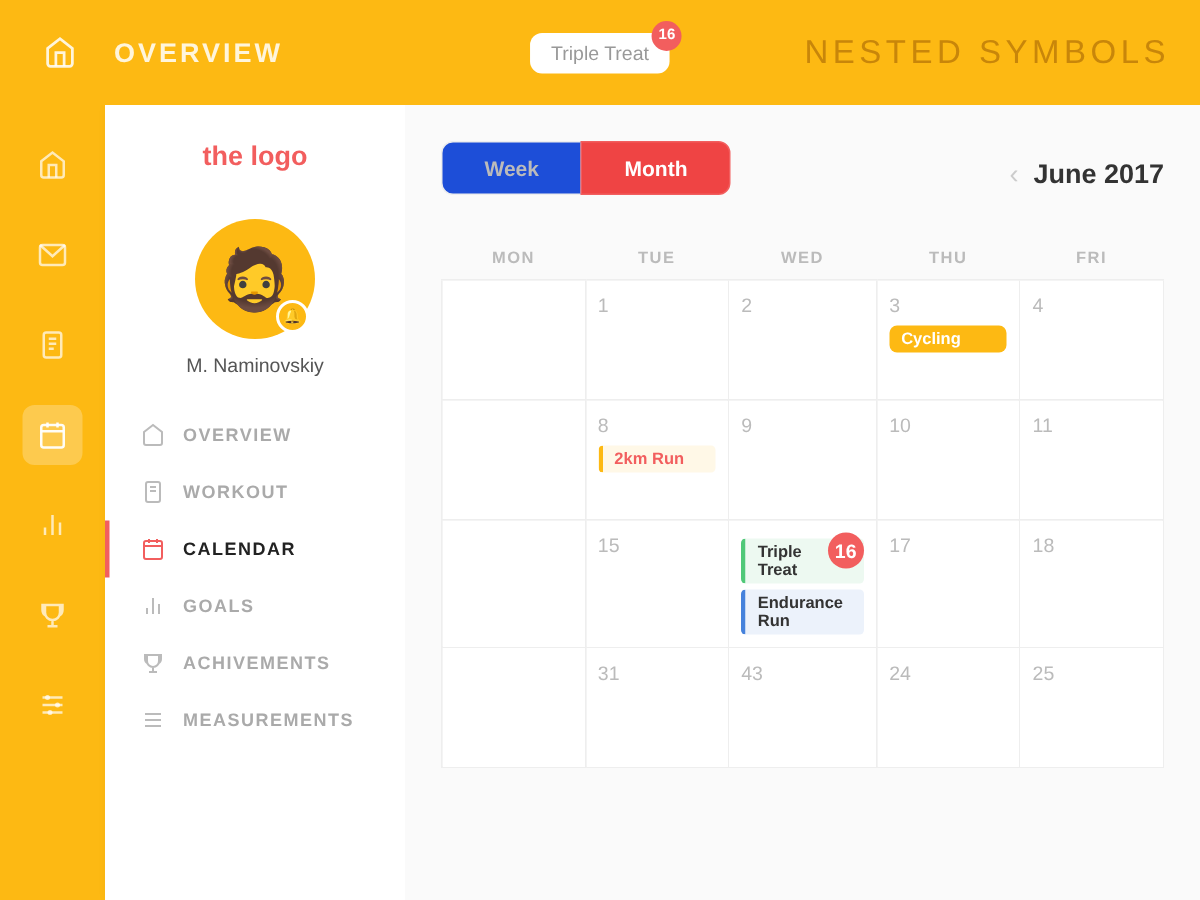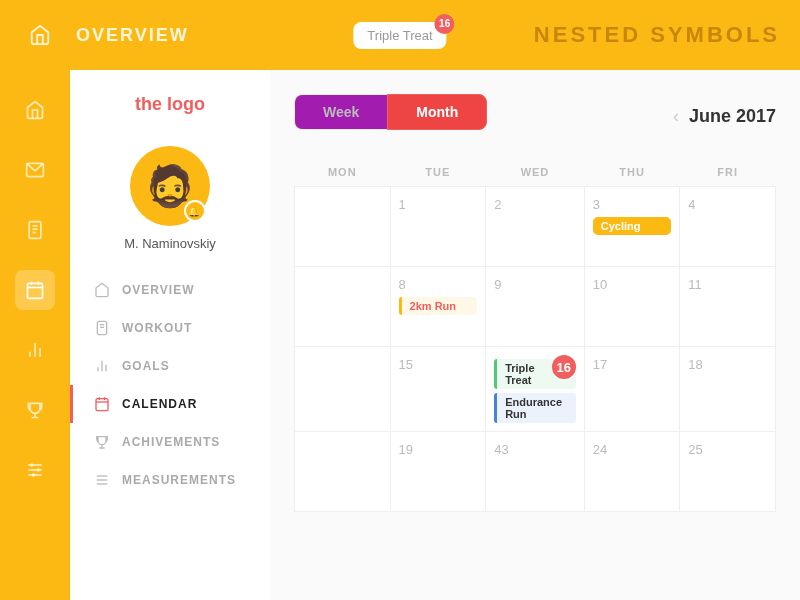--- a/index.html
+++ b/index.html
@@ -20,21 +20,21 @@
       background: #fff; border-radius: 8px; padding: 6px 14px;
       font-size: 13px; color: #999; position: relative;
       display: flex; align-items: center; gap: 6px;
     }
     .notif-badge {
       position: absolute; top: -8px; right: -8px;
       background: #F25E5E; color: #fff; border-radius: 50%;
       width: 20px; height: 20px; font-size: 10px;
       display: flex; align-items: center; justify-content: center; font-weight: 700;
     }
-    .top-bar-right { font-size: 22px; font-weight: 700; color: #c8860a; letter-spacing: 3px; text-transform: uppercase; }
+    .top-bar-right { font-size: 22px; font-weight: 400; color: #c8860a; letter-spacing: 3px; text-transform: uppercase; }
 
     
     .icon-strip {
       position: absolute; top: 70px; left: 0; width: 70px; bottom: 0;
       background: #FDB913;
       display: flex; flex-direction: column; align-items: center;
       padding-top: 20px; gap: 20px;
     }
     .icon-strip-item {
       width: 40px; height: 40px; display: flex; align-items: center; justify-content: center;
@@ -77,21 +77,21 @@
     
     .main {
       position: absolute; top: 70px; left: 270px; right: 0; bottom: 0;
       background: #fafafa; overflow: hidden; padding: 24px;
     }
 
     
     .tab-bar { display: flex; align-items: center; gap: 0; margin-bottom: 20px; }
     .tab-btn {
       padding: 9px 28px; font-size: 14px; font-weight: 600;
-      border: 1.5px solid #eee; background: #a21caf; cursor: pointer;
+      border: 1.5px solid #eee; background: #1d4ed8; cursor: pointer;
       color: #bbb;
     }
     .tab-btn:first-child { border-radius: 8px 0 0 8px; border-right: none; }
     .tab-btn:last-child { border-radius: 0 8px 8px 0; }
     .tab-btn.active { background: #ef4444; color: #fff; border-color: #F25E5E; }
 
     .calendar-header {
       display: flex; align-items: center; justify-content: flex-end;
       margin-bottom: 12px; gap: 10px;
     }
@@ -220,36 +220,36 @@
       <span>OVERVIEW</span>
     </li>
     <li class="nav-item">
       <svg viewBox="0 0 24 24" fill="none" stroke="#bbb" stroke-width="2" width="16" height="16">
           <rect x="5" y="2" width="14" height="20" rx="2"></rect>
           <line x1="9" y1="7" x2="15" y2="7"></line>
           <line x1="9" y1="11" x2="15" y2="11"></line>
         </svg>
       <span>WORKOUT</span>
     </li>
-    <li class="nav-item">
-      <svg viewBox="0 0 24 24" fill="none" stroke="#bbb" stroke-width="2" width="16" height="16">
-          <line x1="18" y1="20" x2="18" y2="10"></line>
-          <line x1="12" y1="20" x2="12" y2="4"></line>
-          <line x1="6" y1="20" x2="6" y2="14"></line>
-        </svg>
-      <span>GOALS</span>
-    </li>
     <li class="nav-item active">
       <svg viewBox="0 0 24 24" fill="none" stroke="#F25E5E" stroke-width="2" width="16" height="16">
           <rect x="3" y="4" width="18" height="18" rx="2"></rect>
           <line x1="3" y1="9" x2="21" y2="9"></line>
           <line x1="8" y1="2" x2="8" y2="6"></line>
           <line x1="16" y1="2" x2="16" y2="6"></line>
         </svg>
       <span>CALENDAR</span>
+    </li>
+    <li class="nav-item">
+      <svg viewBox="0 0 24 24" fill="none" stroke="#bbb" stroke-width="2" width="16" height="16">
+          <line x1="18" y1="20" x2="18" y2="10"></line>
+          <line x1="12" y1="20" x2="12" y2="4"></line>
+          <line x1="6" y1="20" x2="6" y2="14"></line>
+        </svg>
+      <span>GOALS</span>
     </li>
     <li class="nav-item">
       <svg viewBox="0 0 24 24" fill="none" stroke="#bbb" stroke-width="2" width="16" height="16">
           <path d="M8 21h8M12 21v-4M7 4H4v4a5 5 0 0 0 3 4.58M17 4h3v4a5 5 0 0 1-3 4.58M6 4h12v6a6 6 0 0 1-12 0V4z"></path>
         </svg>
       <span>ACHIVEMENTS</span>
     </li>
     <li class="nav-item">
       <svg viewBox="0 0 24 24" fill="none" stroke="#bbb" stroke-width="2" width="16" height="16">
           <line x1="4" y1="6" x2="20" y2="6"></line>
@@ -314,20 +314,20 @@
           <span class="day-num today">16</span>
           <div class="event event-outline-green">Triple Treat</div>
           <div class="event event-outline-blue">Endurance Run</div>
         </td>
         <td><span class="day-num">17</span></td>
         <td><span class="day-num">18</span></td>
       </tr>
 
       <tr>
         <td><span class="day-num"></span></td>
-        <td><span class="day-num">19</span></td>
+        <td><span class="day-num">31</span></td>
         <td><span class="day-num">43</span></td>
         <td><span class="day-num">24</span></td>
         <td><span class="day-num">25</span></td>
       </tr>
     </tbody>
   </table>
 </div>
 
 </body></html>

